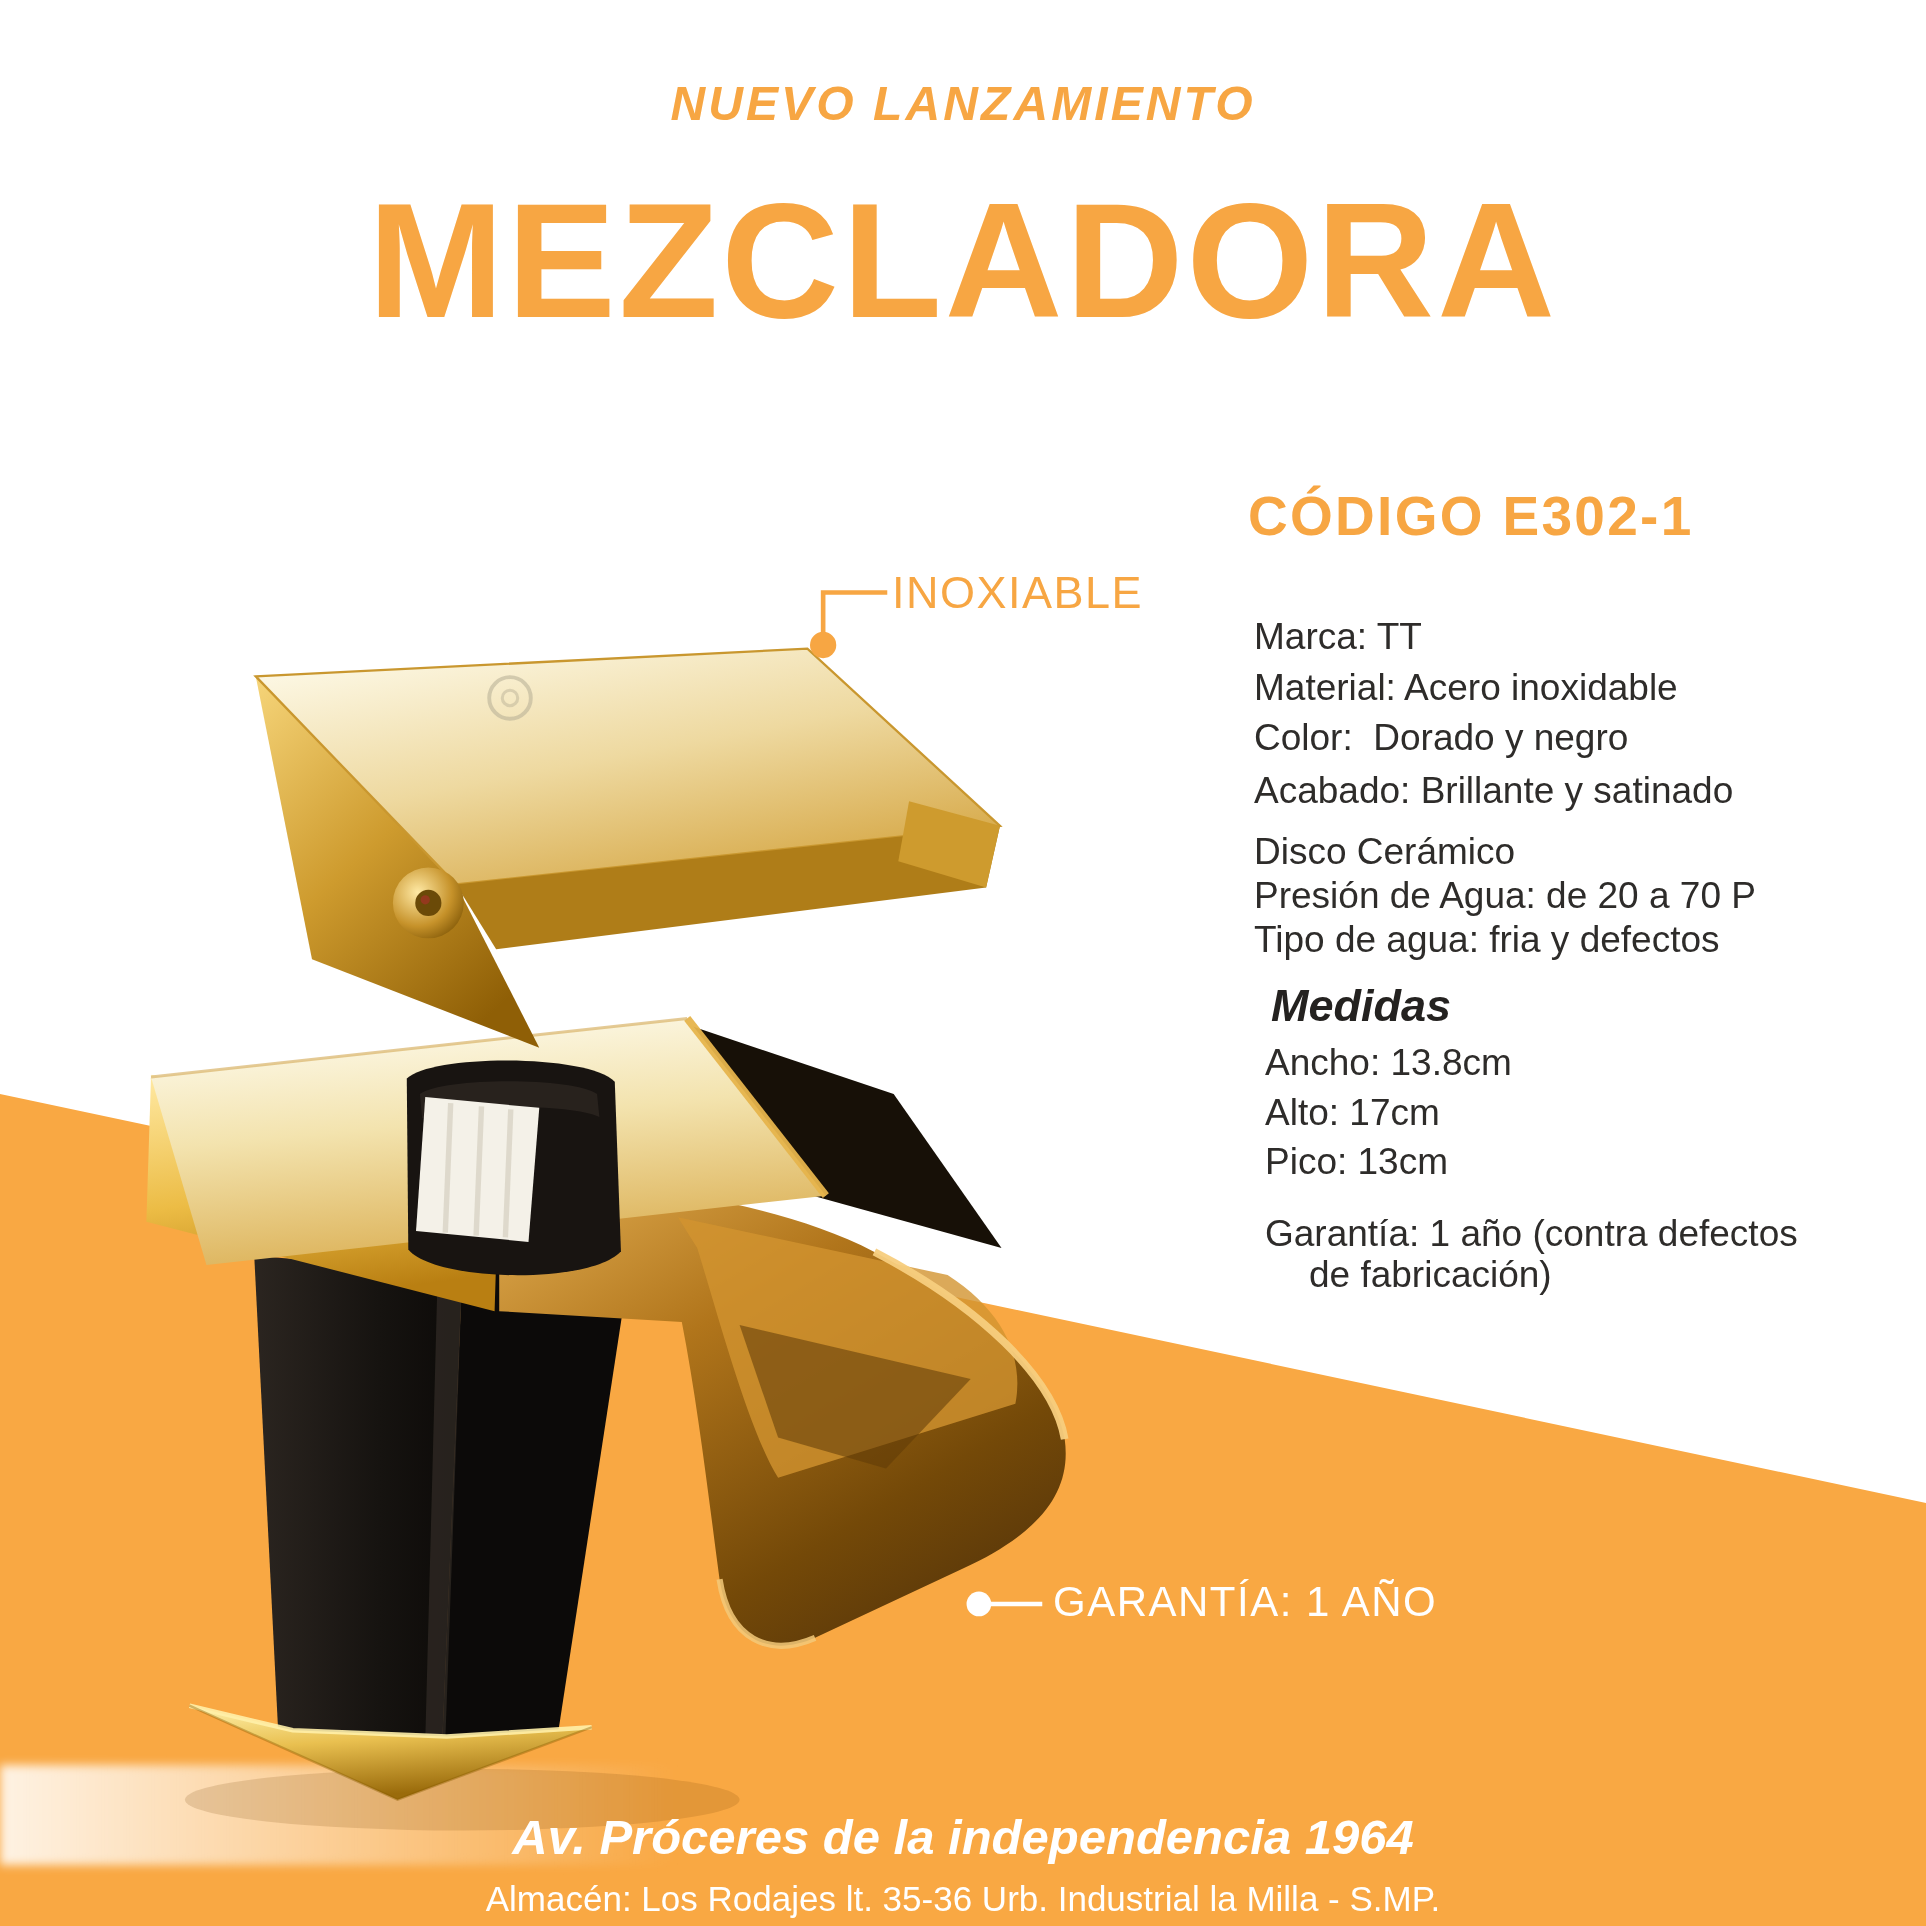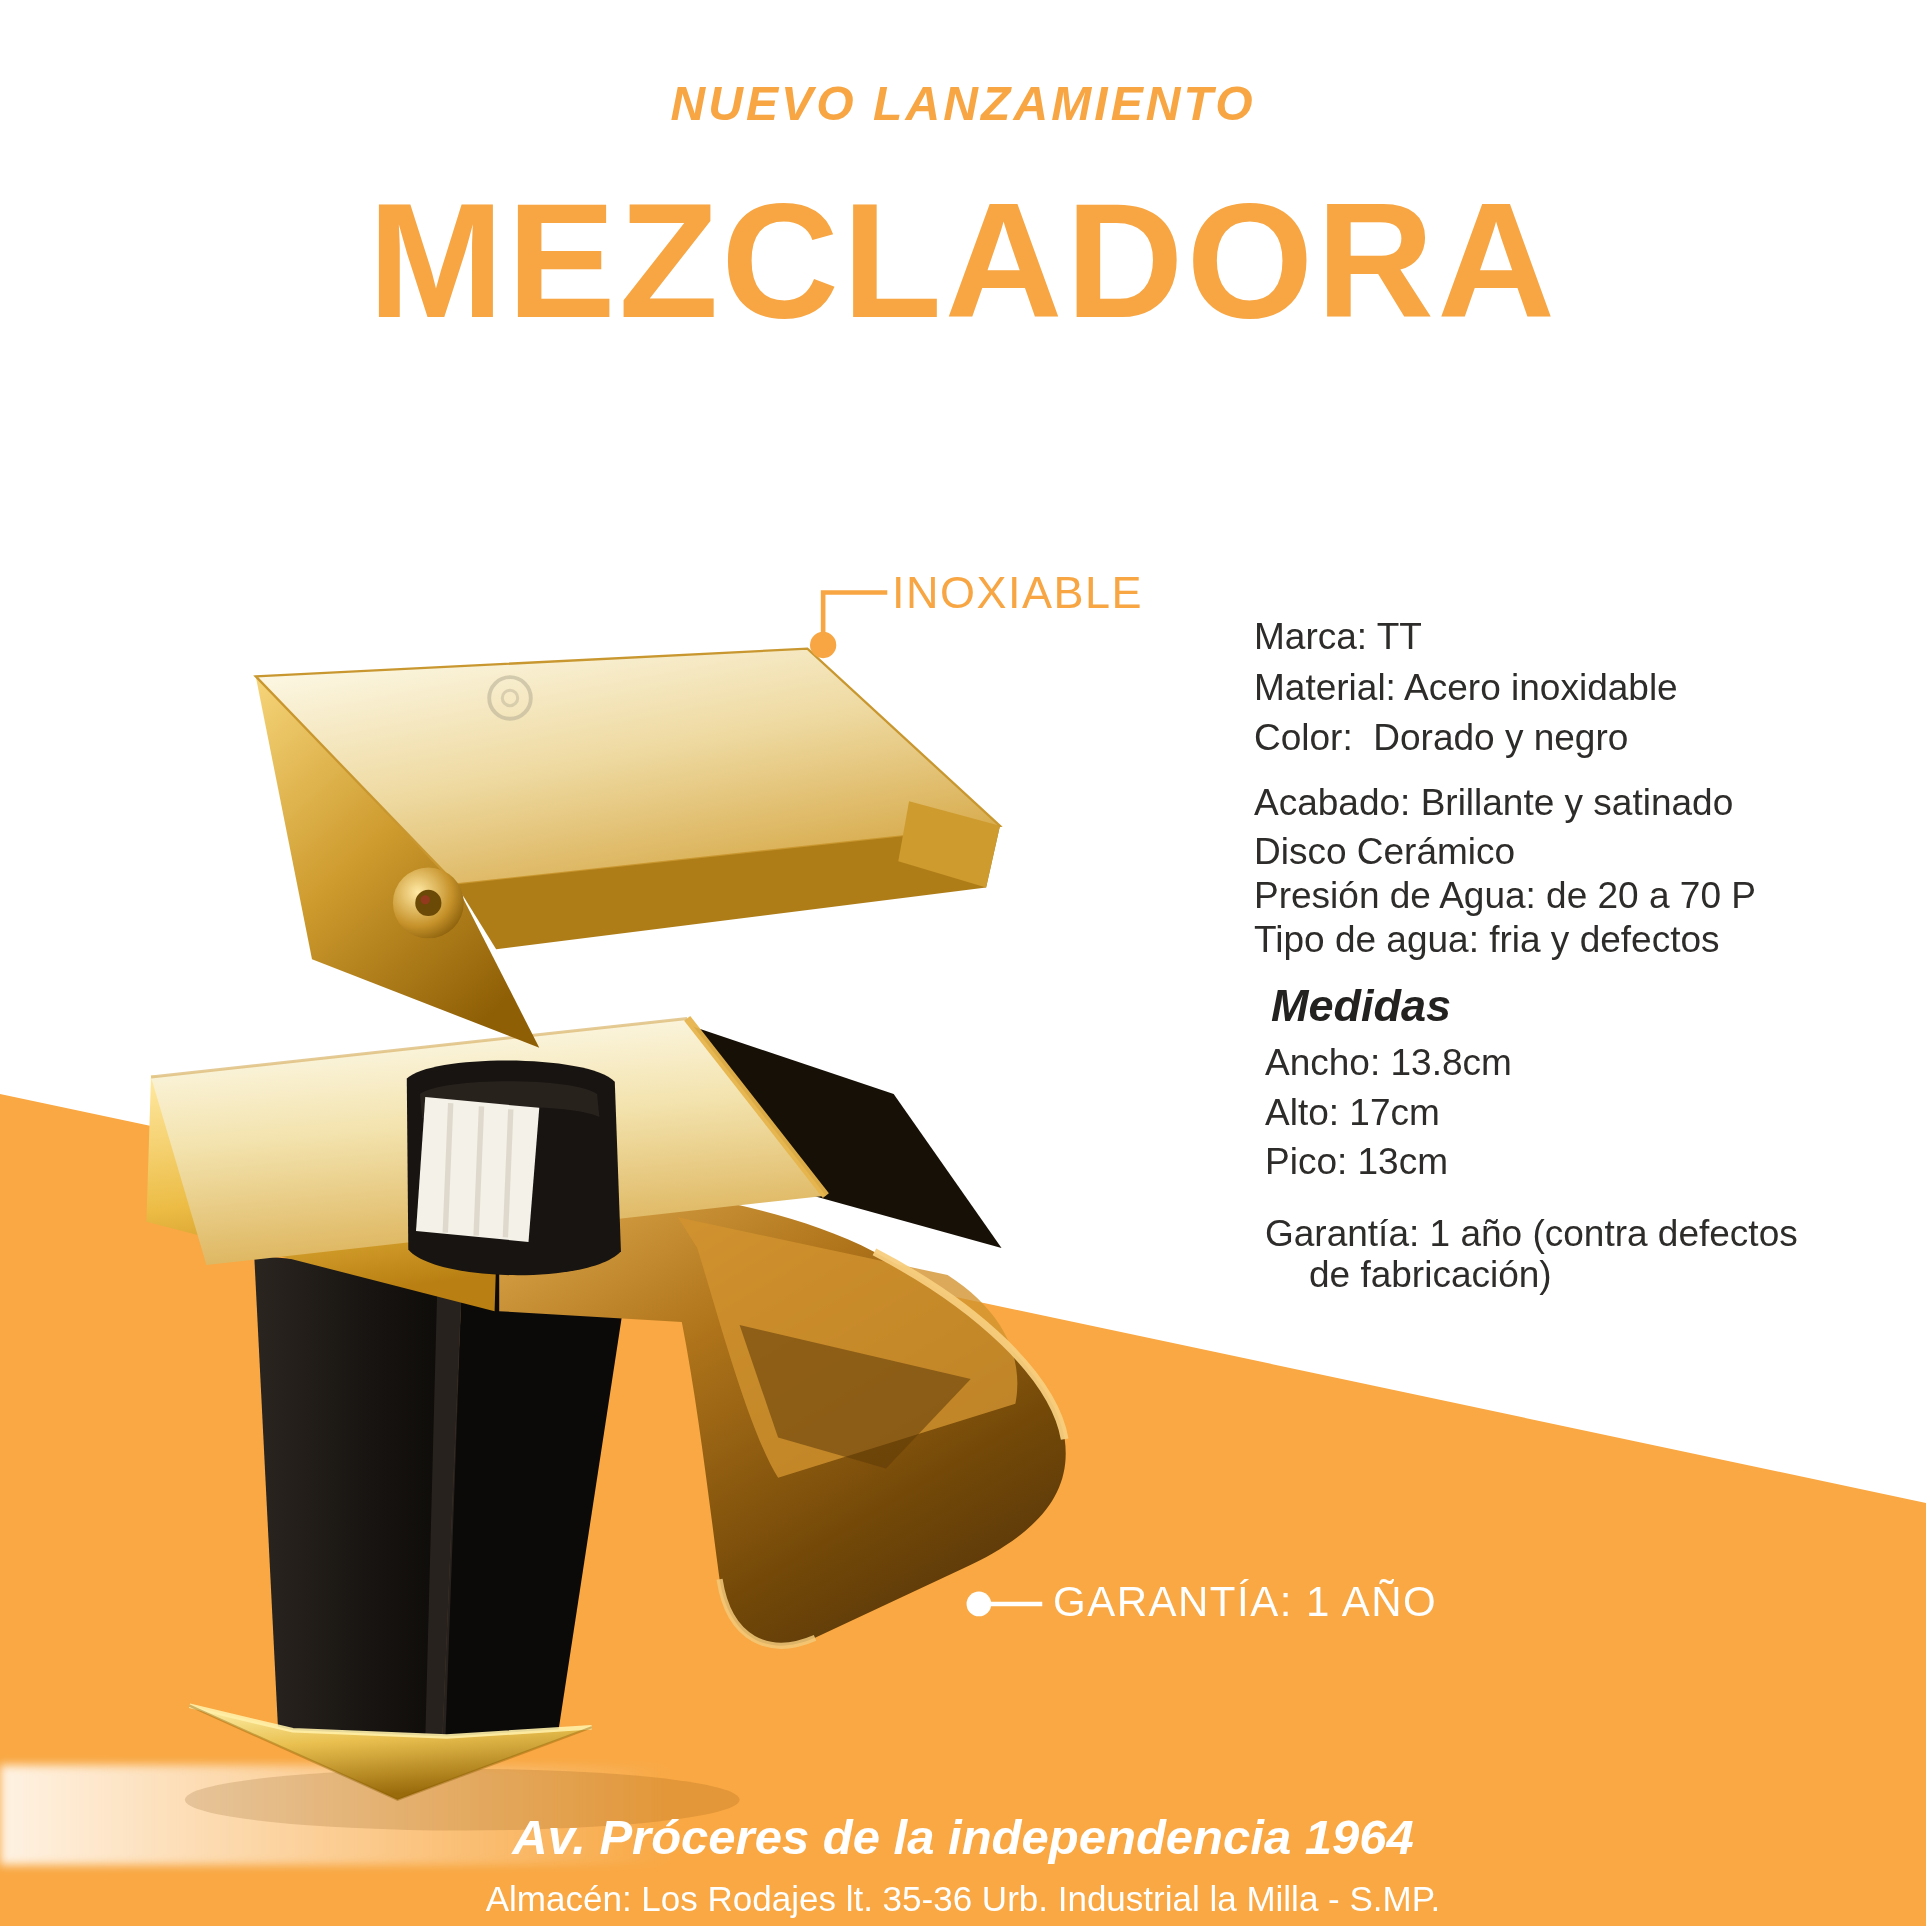--- a/index.html
+++ b/index.html
@@ -144,25 +144,26 @@
 
   <div class="abs center kicker">NUEVO LANZAMIENTO</div>
   <div class="abs center title">MEZCLADORA</div>
 
   <svg class="abs connector" style="left:810px;top:577px;" width="85" height="85" viewBox="0 0 110 110">
     <path d="M17,87 L17,20 L100,20" fill="none" stroke="#F7A643" stroke-width="6"></path>
     <circle cx="17" cy="88" r="17" fill="#F7A643"></circle>
   </svg>
   <div class="abs callout-inox">INOXIABLE</div>
 
+  <div class="abs code">CÓDIGO E302-1</div>
 
   <div class="abs spec" style="top:616px;">Marca: TT</div>
   <div class="abs spec" style="top:667px;">Material: Acero inoxidable</div>
   <div class="abs spec" style="top:717px;">Color:  Dorado y negro</div>
-  <div class="abs spec" style="top:770px;margin-top:12px;">Acabado: Brillante y satinado</div>
+  <div class="abs spec" style="top:770px;">Acabado: Brillante y satinado</div>
   <div class="abs spec" style="top:831px;">Disco Cerámico</div>
   <div class="abs spec" style="top:875px;">Presión de Agua: de 20 a 70 P</div>
   <div class="abs spec" style="top:919px;">Tipo de agua: fria y defectos</div>
 
   <div class="abs subhead h-med">Medidas</div>
   <div class="abs meas" style="top:1042px;">Ancho: 13.8cm</div>
   <div class="abs meas" style="top:1092px;">Alto: 17cm</div>
   <div class="abs meas" style="top:1141px;">Pico: 13cm</div>
 
   <div class="abs warr" style="top:1213px;">Garantía: 1 año (contra defectos</div>

